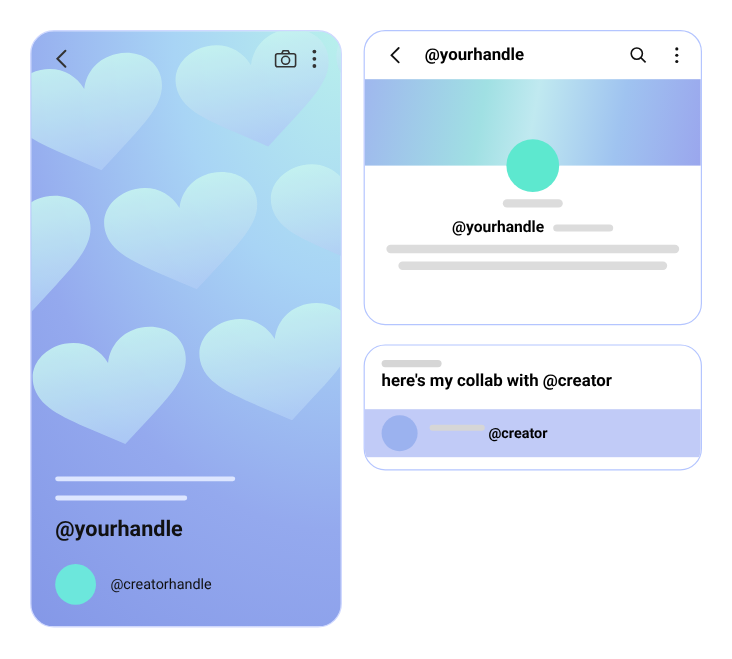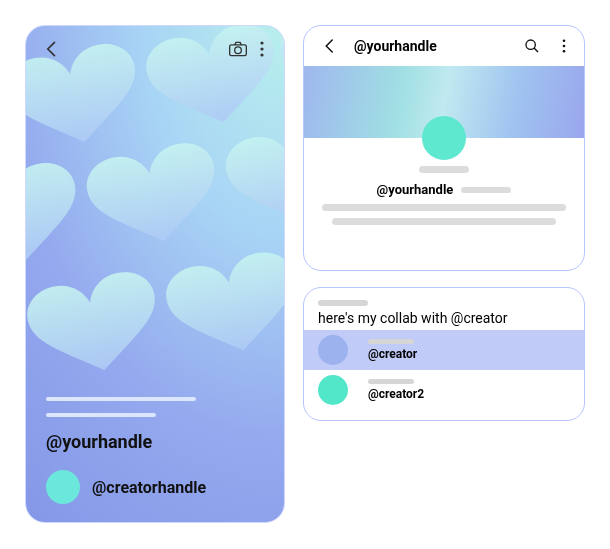--- a/index.html
+++ b/index.html
@@ -40,21 +40,21 @@
   .phone-bottom {
     position: absolute; left: 0; right: 0; bottom: 0;
     padding: 14px 20px 18px;
     display: flex; flex-direction: column; gap: 8px;
   }
   .line-lg { width: 150px; height: 4px; background: #dde6ff; border-radius: 3px; }
   .line-md { width: 110px; height: 4px; background: #dde6ff; border-radius: 3px; margin-top: 4px; }
   .handle1 { font-weight: 700; font-size: 18px; color: #111; margin-top: 6px; }
   .creator-row { display: flex; align-items: center; gap: 12px; margin-top: 10px; }
   .avatar-sm { width: 34px; height: 34px; border-radius: 50%; background: #6ce7dc; }
-  .handle2 { font-weight: 700; font-size: 16px; color: #111; }
+  .handle2 { font-weight: 400; font-size: 12px; color: #111; }
 
   
   .right-col { display: flex; flex-direction: column; gap: 16px; flex: 1; }
 
   
   .card {
     border: 1px solid #b4c5ff;
     border-radius: 18px;
     background: #fff;
     overflow: hidden;
@@ -75,31 +75,31 @@
     background: #5de8cf;
   }
   .p-lines { padding-top: 28px; display: flex; flex-direction: column; align-items: center; gap: 7px; }
   .ph-line { background: #dcdcdc; border-radius: 4px; height: 7px; }
   .p-handle-row { display: flex; align-items: center; gap: 8px; margin-top: 2px;}
   .p-handle { font-weight: 700; font-size: 13px; }
   .p-desc { width: 87%; }
 
   
   .collab-card { padding: 10px 0 10px; }
-  .collab-head { padding: 2px 14px 4px; }
+  .collab-head { padding: 2px 14px 15px; font-weight: bold; }
   .sub-line { width: 50px; height: 6px; background: #d6d6d6; border-radius: 4px; margin-bottom: 4px;}
   .collab-text { font-size: 14px; }
   .collab-list { display: flex; flex-direction: column; }
   .collab-item {
     display: flex; align-items: center; gap: 10px;
     padding: 5px 14px;
   }
   .collab-item.sel { background: #c1cbf7; }
   .c-avatar { width: 30px; height: 30px; border-radius: 50%; flex-shrink: 0; }
-  .c-body { display: flex; flex-direction: column; gap: 3px; margin-left: 10px; }
+  .c-body { display: flex; flex-direction: row; gap: 3px; }
   .c-line { width: 46px; height: 5px; background: #d6d6d6; border-radius: 3px; }
   .c-handle { font-weight: 700; font-size: 12px; }
 
   svg { display: block; }
 </style>
 </head>
 <body>
 
 <div class="phone">
   <svg class="hearts" viewBox="0 0 260 498">
@@ -202,23 +202,16 @@
     </div>
     <div class="collab-list">
 
     <div class="collab-item sel">
           <div class="c-avatar" style="background: rgb(155, 178, 239);"></div>
           <div class="c-body">
             <div class="c-line"></div>
             <div class="c-handle">@creator</div>
           </div>
         </div>
-        <div class="collab-item">
-          <div class="c-avatar" style="background: rgb(82, 231, 201);"></div>
-          <div class="c-body">
-            <div class="c-line"></div>
-            <div class="c-handle">@creator2</div>
-          </div>
-        </div>
       </div>
   </div>
 
 </div>
 
 </body></html>

